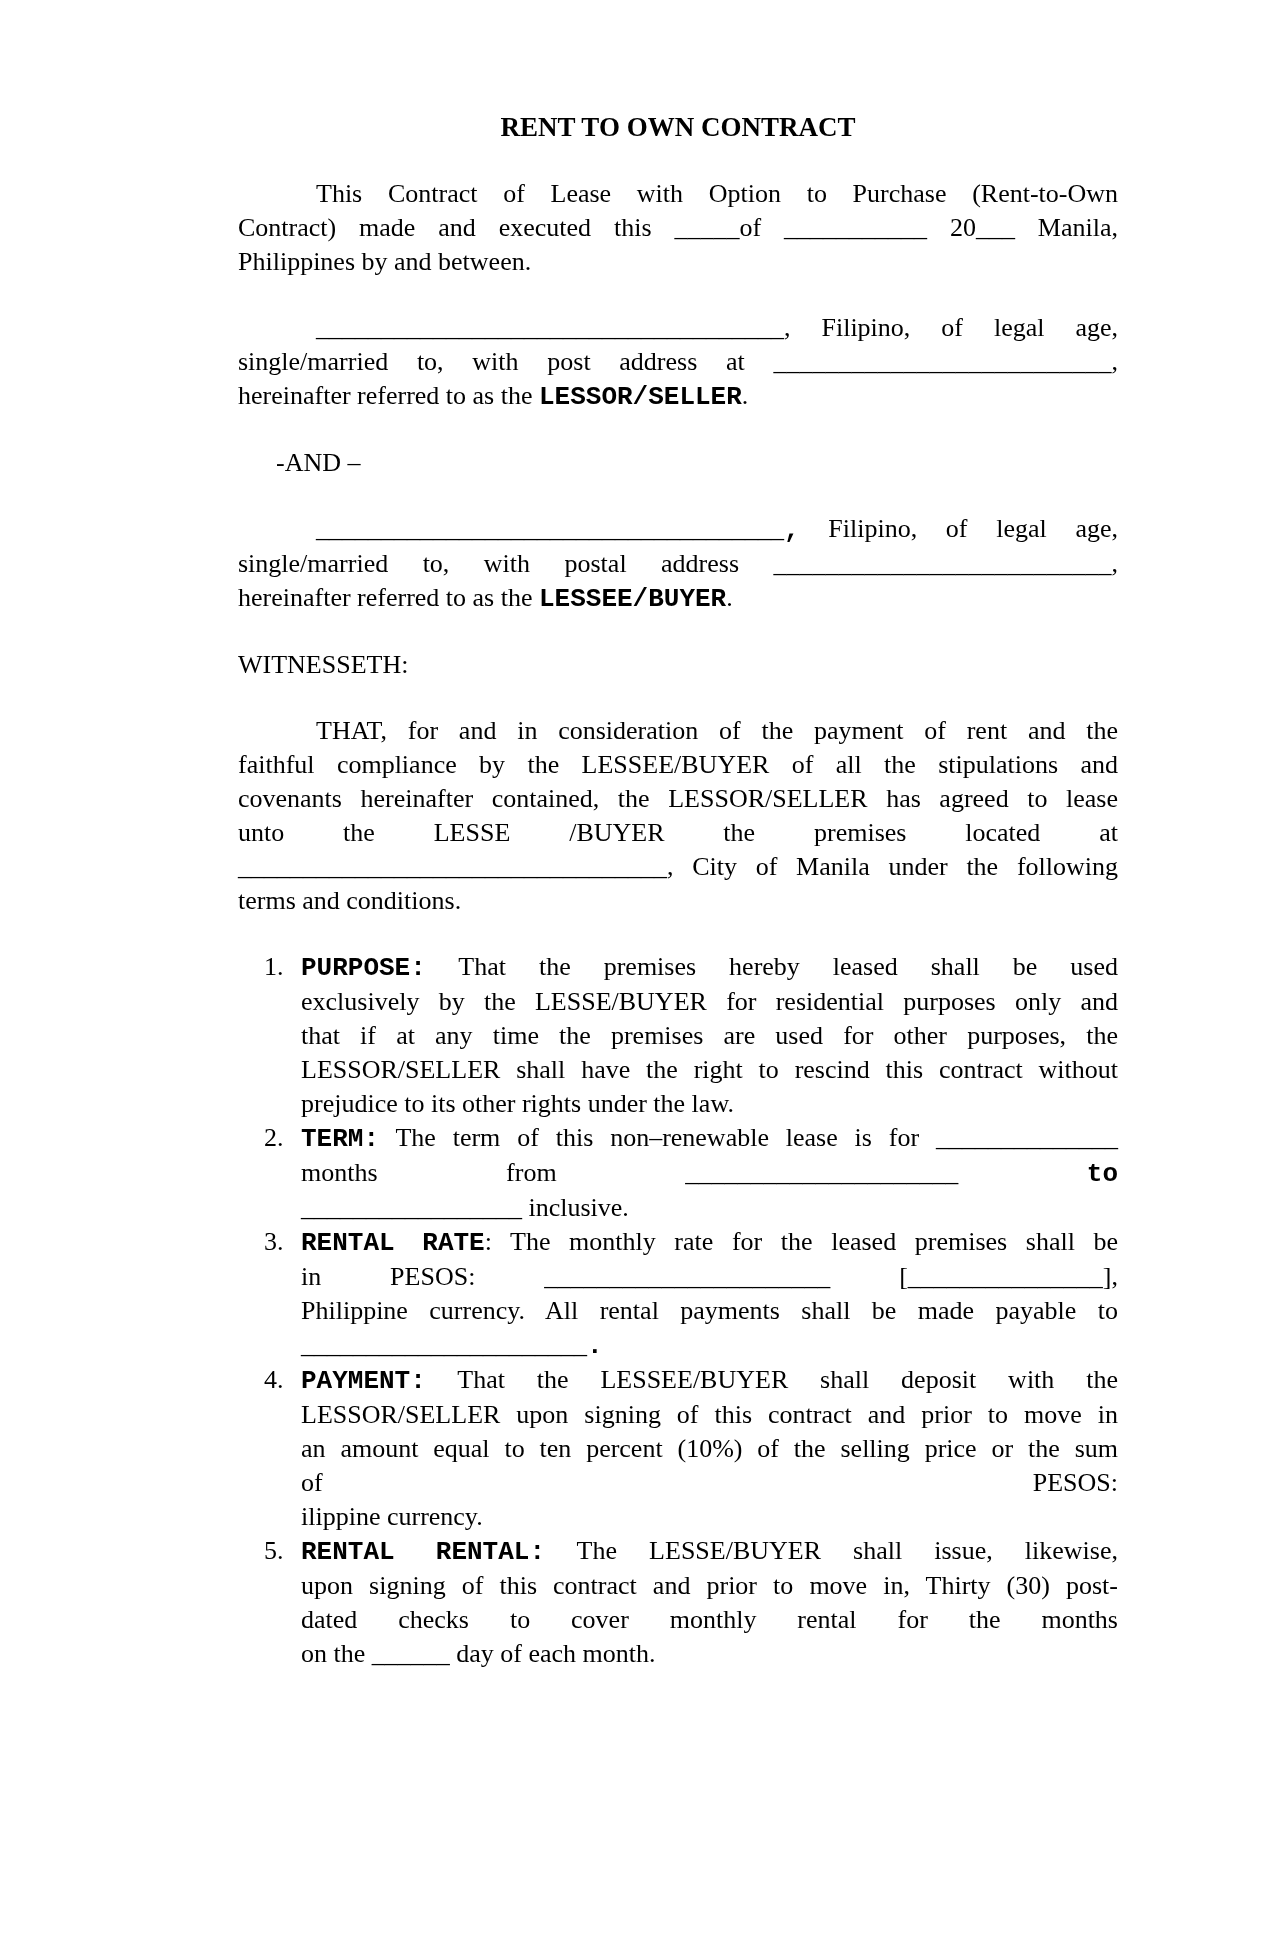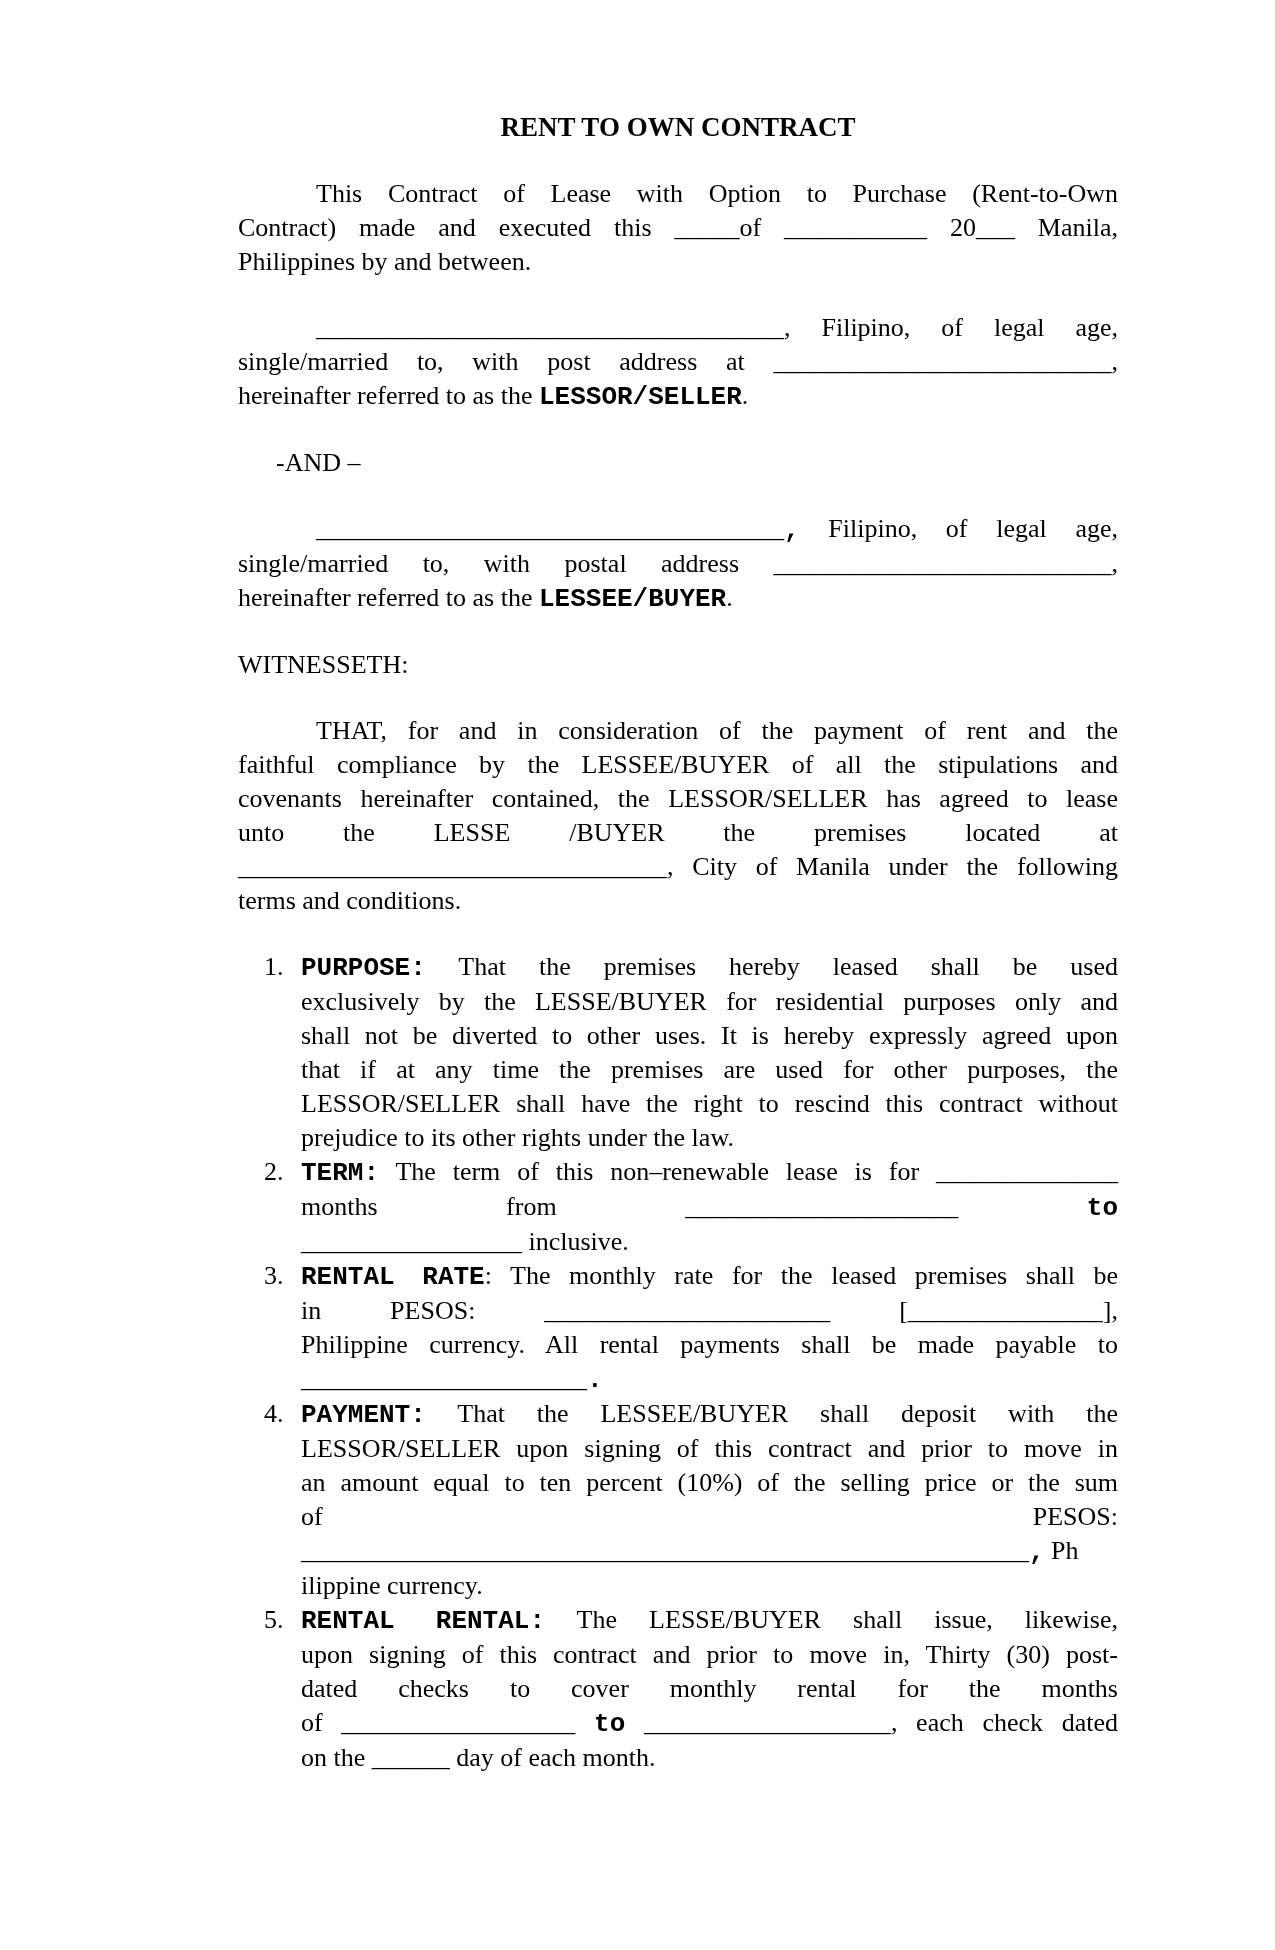--- a/index.html
+++ b/index.html
@@ -67,21 +67,20 @@
       <div class="line"><span>_________________________________</span><span>, City of Manila under the following</span></div>
       <div class="line last"><span>terms and conditions.</span></div>
     </div>
 
   <ol class="clauses">
     <li>
       <span class="num">1.</span>
       <div class="clause-body">
           <div class="line"><span class="b">PURPOSE:</span><span> That the premises hereby leased shall be used</span></div>
           <div class="line"><span>exclusively by the LESSE/BUYER for residential purposes only and</span></div>
-          <div class="line"><span>shall not be diverted to other uses. It is hereby expressly agreed upon</span></div>
           <div class="line"><span>that if at any time the premises are used for other purposes, the</span></div>
           <div class="line"><span>LESSOR/SELLER shall have the right to rescind this contract without</span></div>
           <div class="line last"><span>prejudice to its other rights under the law.</span></div>
         </div>
     </li>
     <li>
       <span class="num">2.</span>
       <div class="clause-body">
           <div class="line"><span class="b">TERM:</span><span> The term of this non–renewable lease is for </span><span>______________</span></div>
           <div class="line"><span>months from </span><span>_____________________</span><span> </span><span class="b">to</span></div>
@@ -97,28 +96,26 @@
           <div class="line last"><span>______________________</span><span class="b">.</span></div>
         </div>
     </li>
     <li>
       <span class="num">4.</span>
       <div class="clause-body">
           <div class="line"><span class="b">PAYMENT:</span><span> That the LESSEE/BUYER shall deposit with the</span></div>
           <div class="line"><span>LESSOR/SELLER upon signing of this contract and prior to move in</span></div>
           <div class="line"><span>an amount equal to ten percent (10%) of the selling price or the sum</span></div>
           <div class="line"><span>of PESOS:</span></div>
-          <div class="line last"><span>________________________________________________________</span><span class="b">,</span><span> Ph</span></div>
           <div class="line last"><span>ilippine currency.</span></div>
         </div>
     </li>
     <li>
       <span class="num">5.</span>
       <div class="clause-body">
           <div class="line"><span class="b">RENTAL RENTAL:</span><span> The LESSE/BUYER shall issue, likewise,</span></div>
           <div class="line"><span>upon signing of this contract and prior to move in, Thirty (30) post-</span></div>
           <div class="line"><span>dated checks to cover monthly rental for the months</span></div>
-          <div class="line"><span>of </span><span>__________________</span><span> </span><span class="b">to</span><span> </span><span>___________________</span><span>, each check dated</span></div>
           <div class="line last"><span>on the </span><span>______</span><span> day of each month.</span></div>
         </div>
     </li>
   </ol>
 </div>
 
 </body></html>

